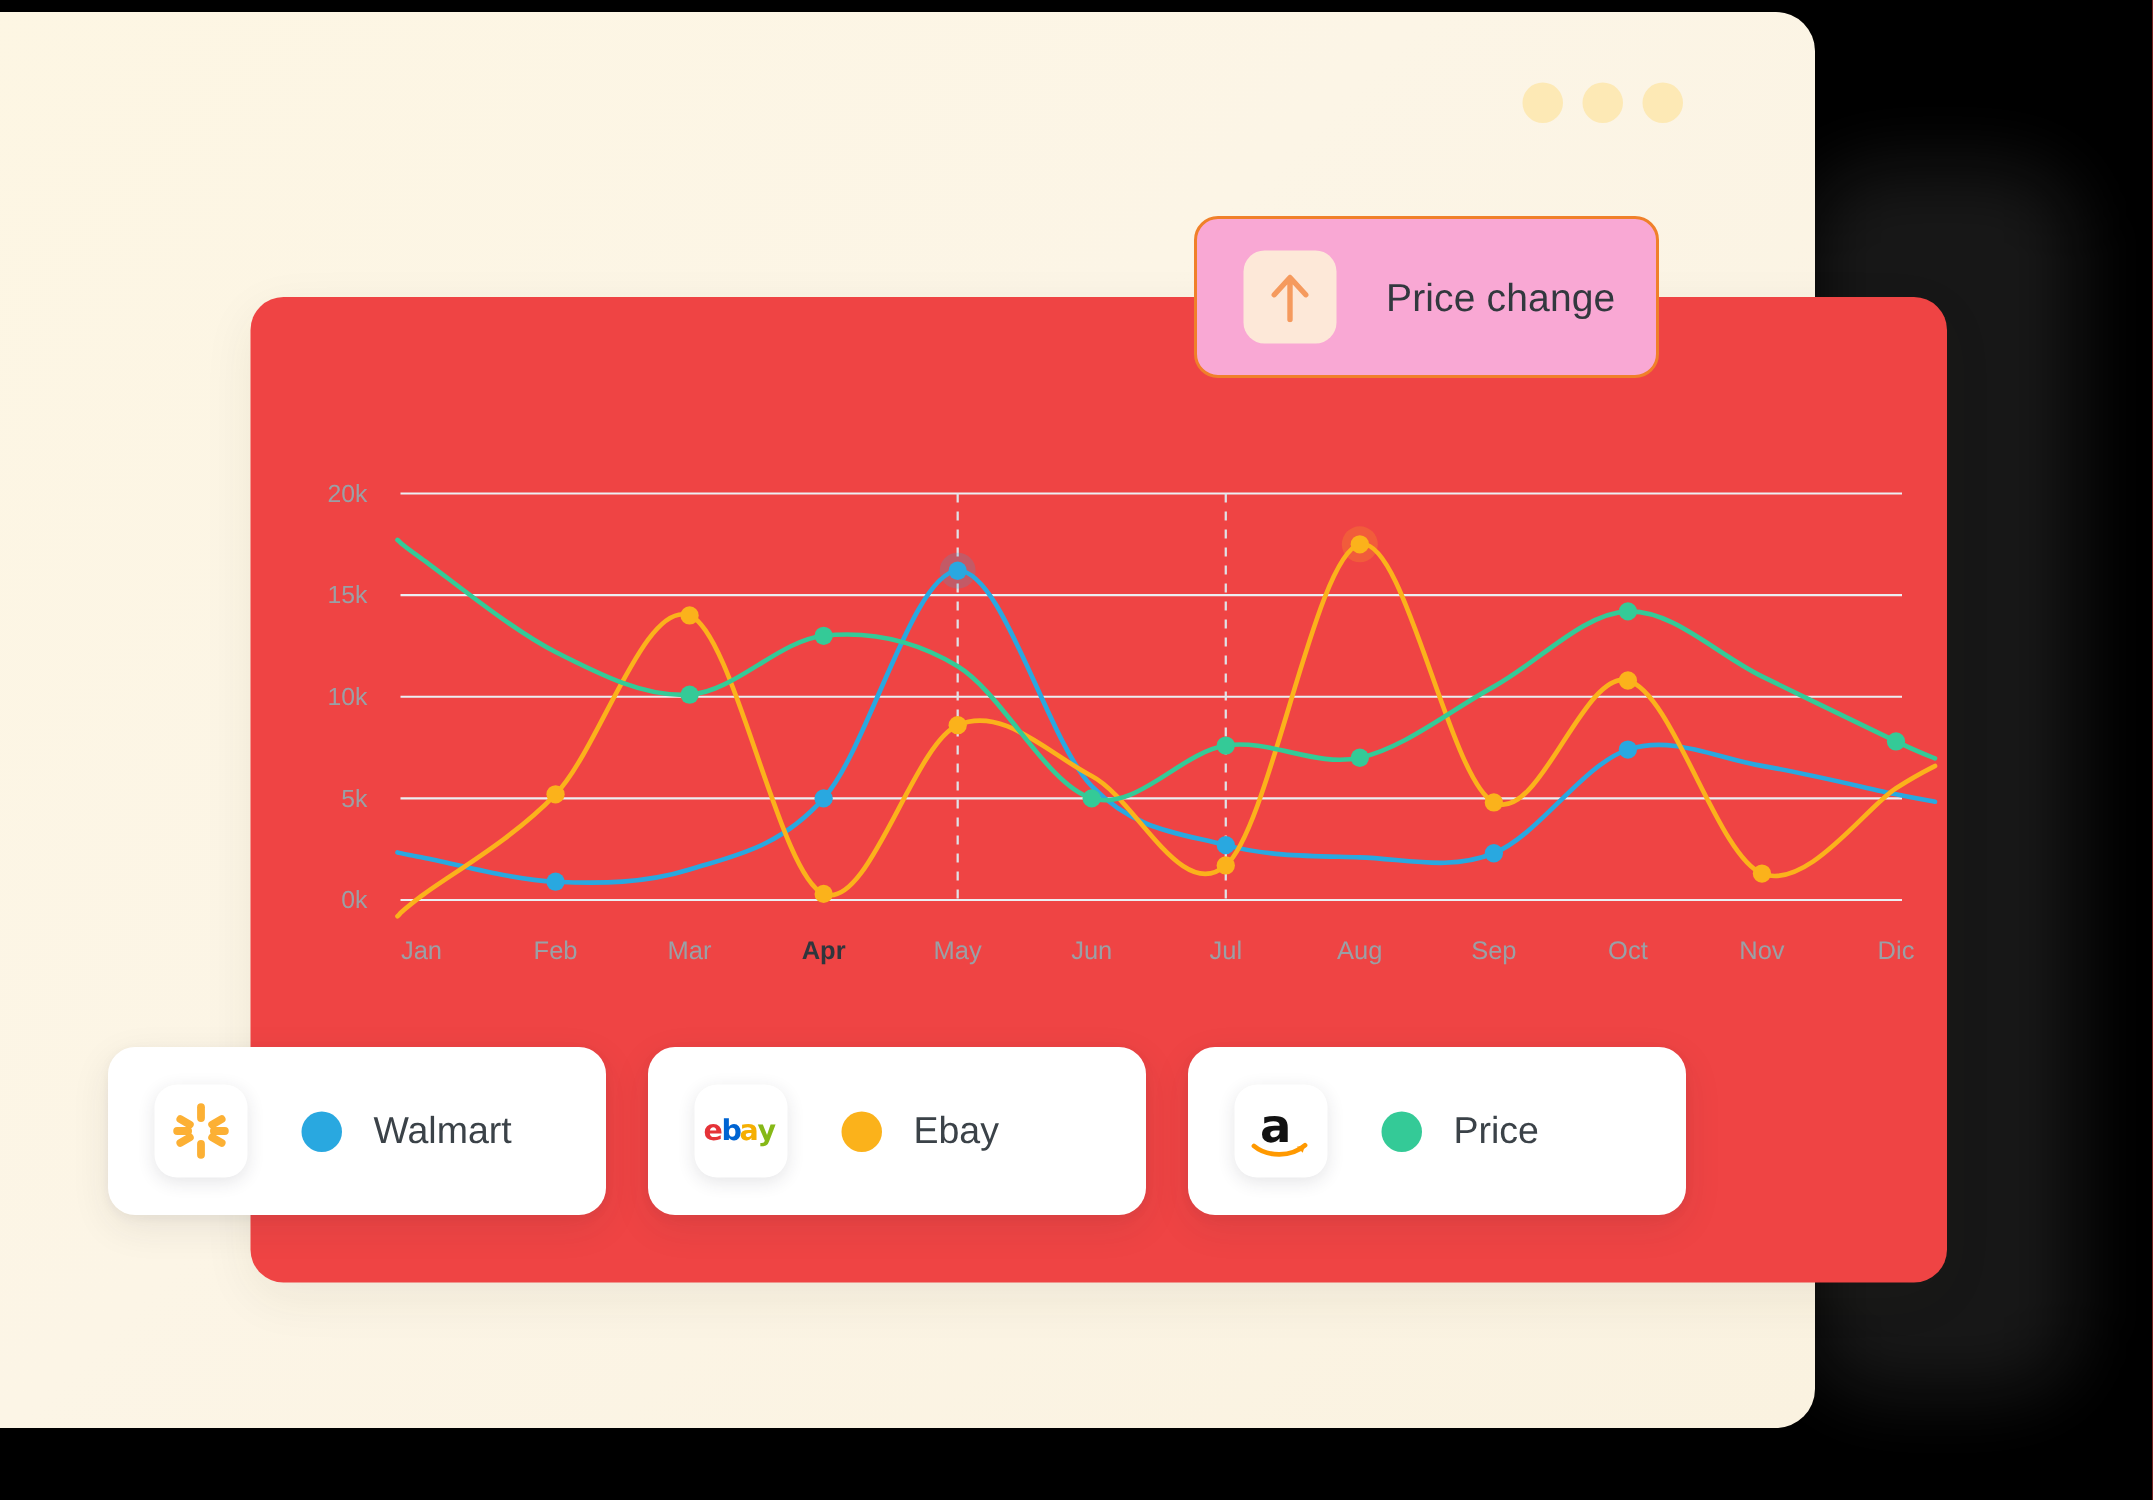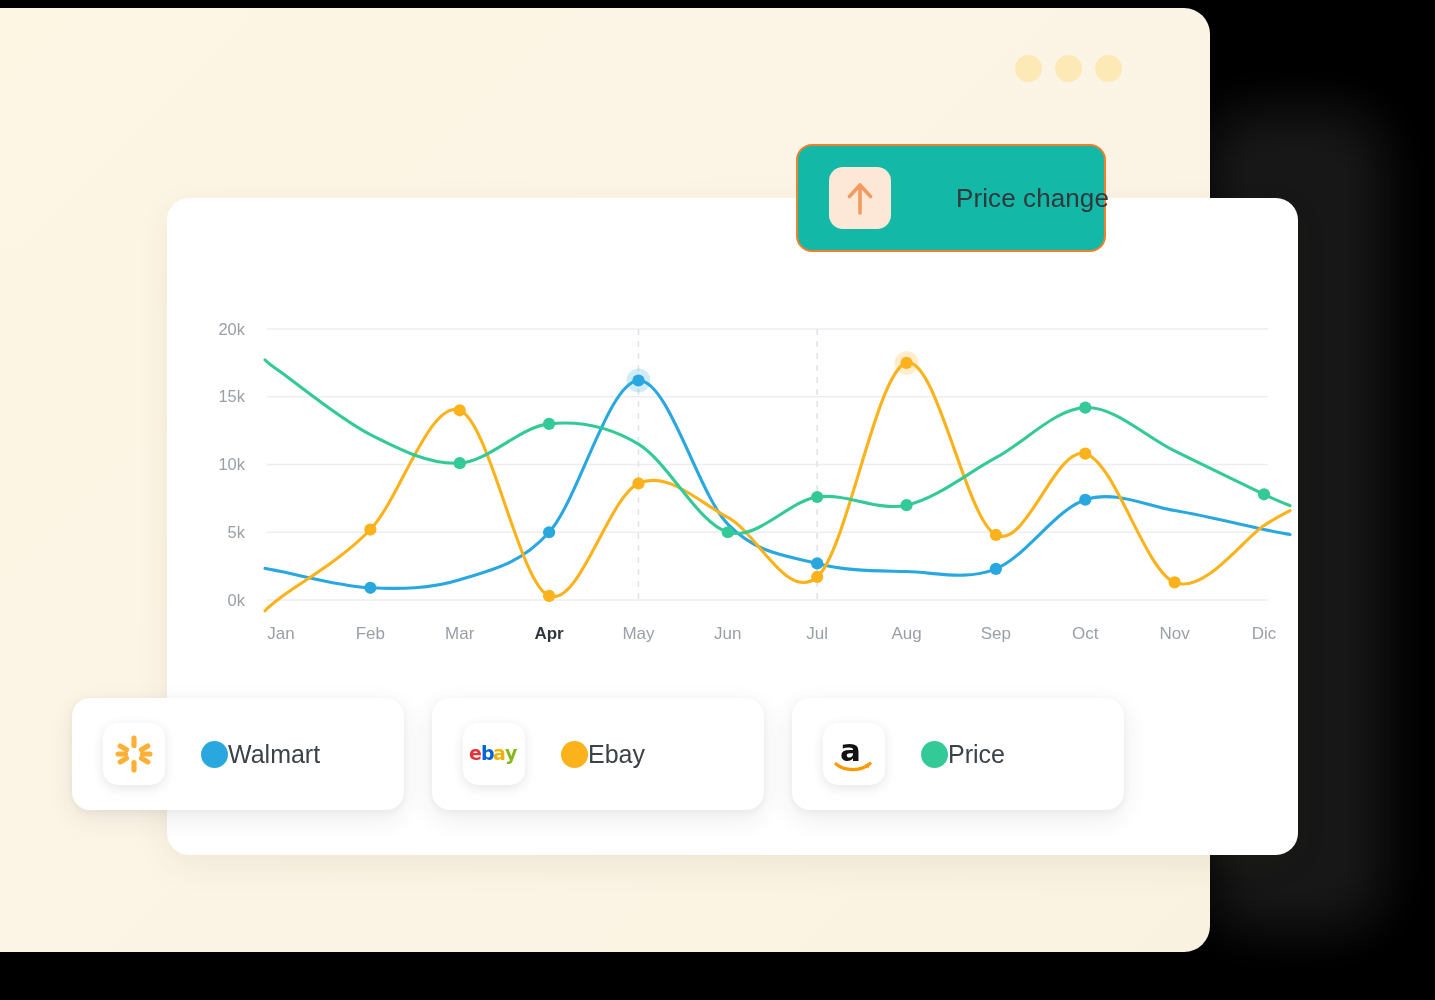--- a/index.html
+++ b/index.html
@@ -33,36 +33,35 @@
     position:absolute;
     left:1055px;top:47px;
     display:flex;gap:13px;
   }
   .win-dot{width:27px;height:27px;border-radius:50%;background:#fde9b5;}
   
   #main-card{
     position:absolute;
     left:167px;top:198px;
     width:1131px;height:657px;
-    background:#ffffff;
+    background:#ef4444;
     border-radius:22px;
     box-shadow:0 10px 34px rgba(60,50,30,.07);
   }
   
   #price-badge{
     position:absolute;
     left:796px;top:144px;
     width:310px;height:108px;
-    background:#14b8a6;
+    background:#f9a8d4;
     border:2.5px solid #f0802a;
     border-radius:16px;
     display:flex;align-items:center;
     padding-left:31px;
     box-sizing:border-box;
-    gap:32px;
   }
   #price-badge-icon{
     width:62px;height:62px;
     border-radius:14px;
     background:#fde8d8;
     display:flex;align-items:center;justify-content:center;
     flex:0 0 auto;
   }
   #price-badge-label{
     margin-left:33px;
@@ -106,20 +105,21 @@
     background:#ffffff;
     box-shadow:0 3px 12px rgba(40,45,60,.12);
     display:flex;align-items:center;justify-content:center;
     flex:0 0 auto;
   }
   .legend-swatch{
     width:27px;height:27px;border-radius:50%;
     margin-left:36px;flex:0 0 auto;
   }
   .legend-label{
+    margin-left:21px;
     font-size:25px;
     color:#3b4248;
     white-space:nowrap;
   }
 </style>
 </head>
 <body>
 
 <div id="shadow-blob"></div>
 

